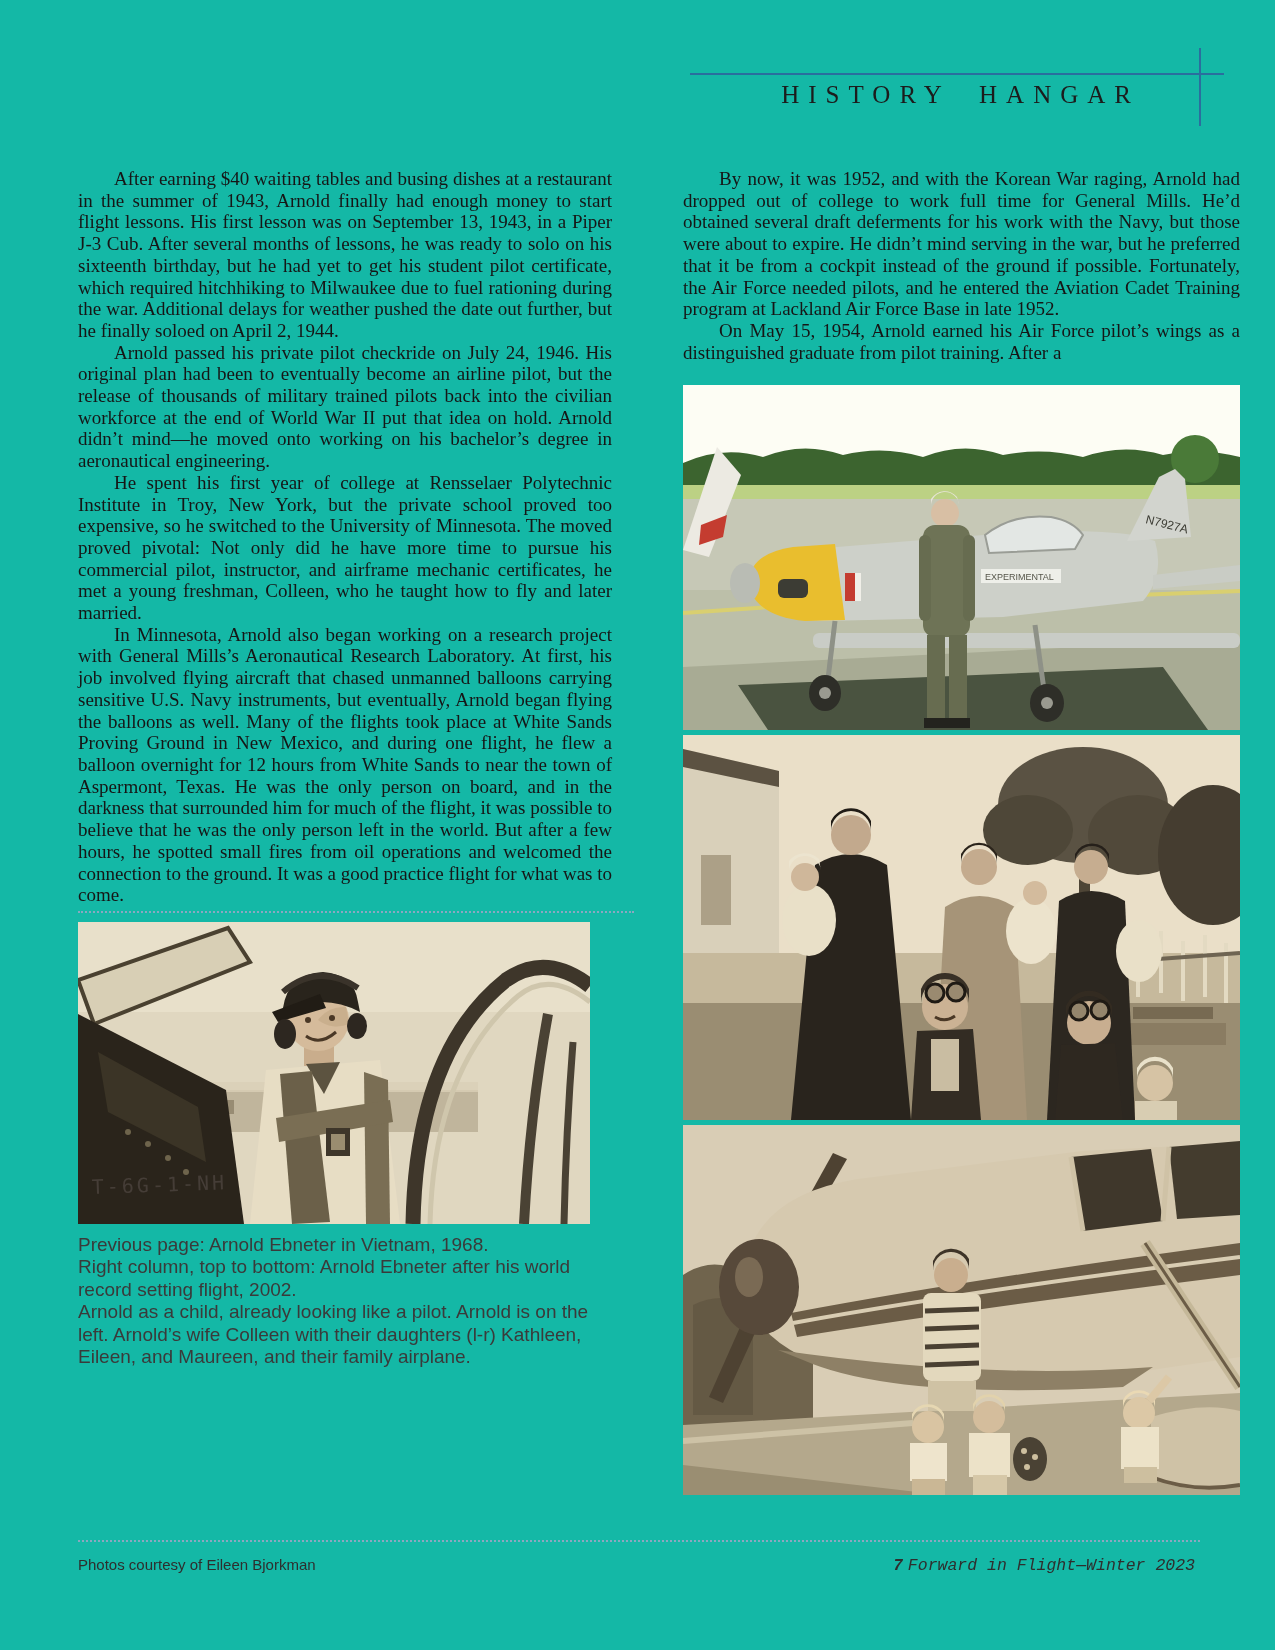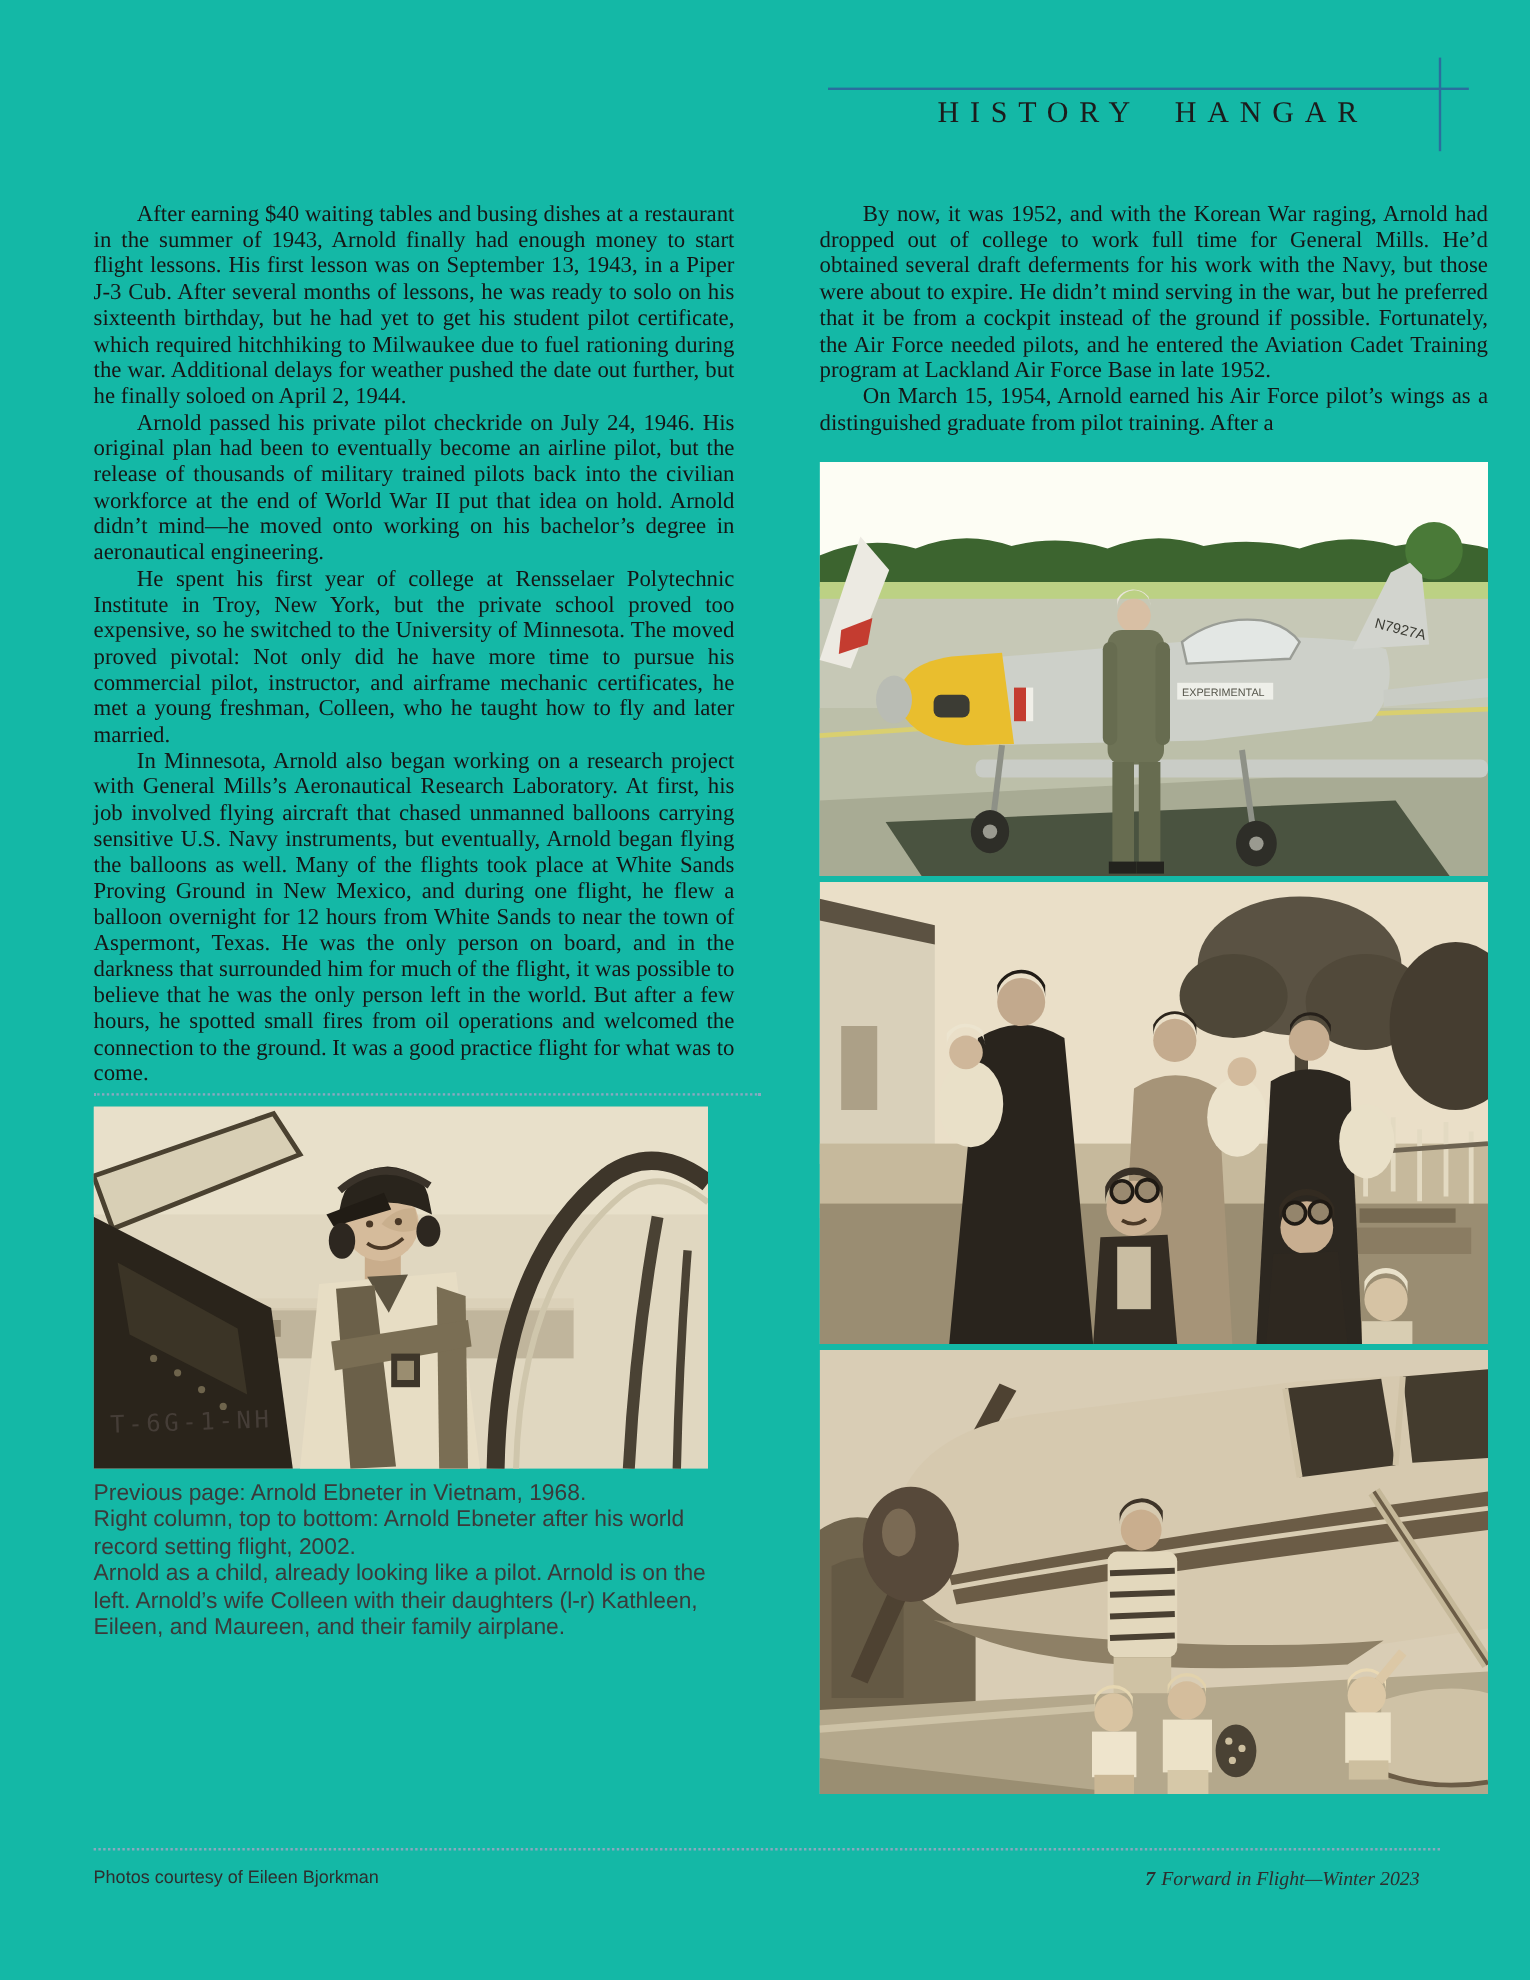--- a/index.html
+++ b/index.html
@@ -24,21 +24,21 @@
   .ph1{margin-top:22px;}
   .ph2{margin-top:5px;}
   .ph3{margin-top:5px;}
   .caption-block{margin-top:10px;font-family:"Liberation Sans", sans-serif;
         font-size:19px;line-height:22.5px;color:#3a3a3a;}
   .caption-block p{margin:0;}
   
   .footer-rule{position:absolute;left:78px;top:1540px;width:1122px;}
   .footer-credit{position:absolute;left:78px;top:1556px;font-family:"Liberation Sans", sans-serif;
         font-size:15px;color:#2e2e2e;}
-  .footer-right{position:absolute;right:92px;top:1556px;font-family:Liberation Serif, serif;
+  .footer-right{position:absolute;right:80px;top:1556px;font-family:Liberation Mono, monospace;
         font-size:16.5px;color:#2e2e2e;font-style:italic;}
   .footer-right .pgnum{font-weight:bold;margin-right:5px;}
 </style>
 </head>
 <body>
 
 <div class="page">
 
   <div class="header-hline"></div>
   <div class="header-vline"></div>
@@ -103,21 +103,21 @@
 
     <div class="caption-block">
       <p>Previous page: Arnold Ebneter in Vietnam, 1968.</p>
       <p>Right column, top to bottom: Arnold Ebneter after his world record setting flight, 2002.</p>
       <p>Arnold as a child, already looking like a pilot. Arnold is on the left. Arnold’s wife Colleen with their daughters (l-r) Kathleen, Eileen, and Maureen, and their family airplane.</p>
     </div>
   </div>
 
   <div class="col col-right">
     <p class="body-p indent">By now, it was 1952, and with the Korean War raging, Arnold had dropped out of college to work full time for General Mills. He’d obtained several draft deferments for his work with the Navy, but those were about to expire. He didn’t mind serving in the war, but he preferred that it be from a cockpit instead of the ground if possible. Fortunately, the Air Force needed pilots, and he entered the Aviation Cadet Training program at Lackland Air Force Base in late 1952.</p>
-    <p class="body-p indent">On March 15, 1954, Arnold earned his Air Force pilot’s wings as a distinguished graduate from pilot training. After a</p>
+    <p class="body-p indent">On May 15, 1954, Arnold earned his Air Force pilot’s wings as a distinguished graduate from pilot training. After a</p>
 
     <figure class="ph1">
       <svg width="557" height="345" viewBox="0 0 557 345">
         <rect x="0" y="0" width="557" height="345" fill="#fdfdf4"></rect>
         <path d="M0 78 Q40 60 80 72 Q120 56 160 70 Q200 60 240 72 Q280 56 320 70 Q360 62 400 72 Q440 58 480 70 Q520 62 557 72 L557 104 L0 104 Z" fill="#3c642f"></path>
         <circle cx="512" cy="74" r="24" fill="#4a7a38"></circle>
         <rect x="0" y="100" width="557" height="16" fill="#bcd184"></rect>
         <rect x="0" y="114" width="557" height="231" fill="#c6c8b6"></rect>
         <rect x="0" y="205" width="557" height="140" fill="#bcbfa9"></rect>
         <path d="M0 228 L205 214" stroke="#d9cf70" stroke-width="4" fill="none"></path>

